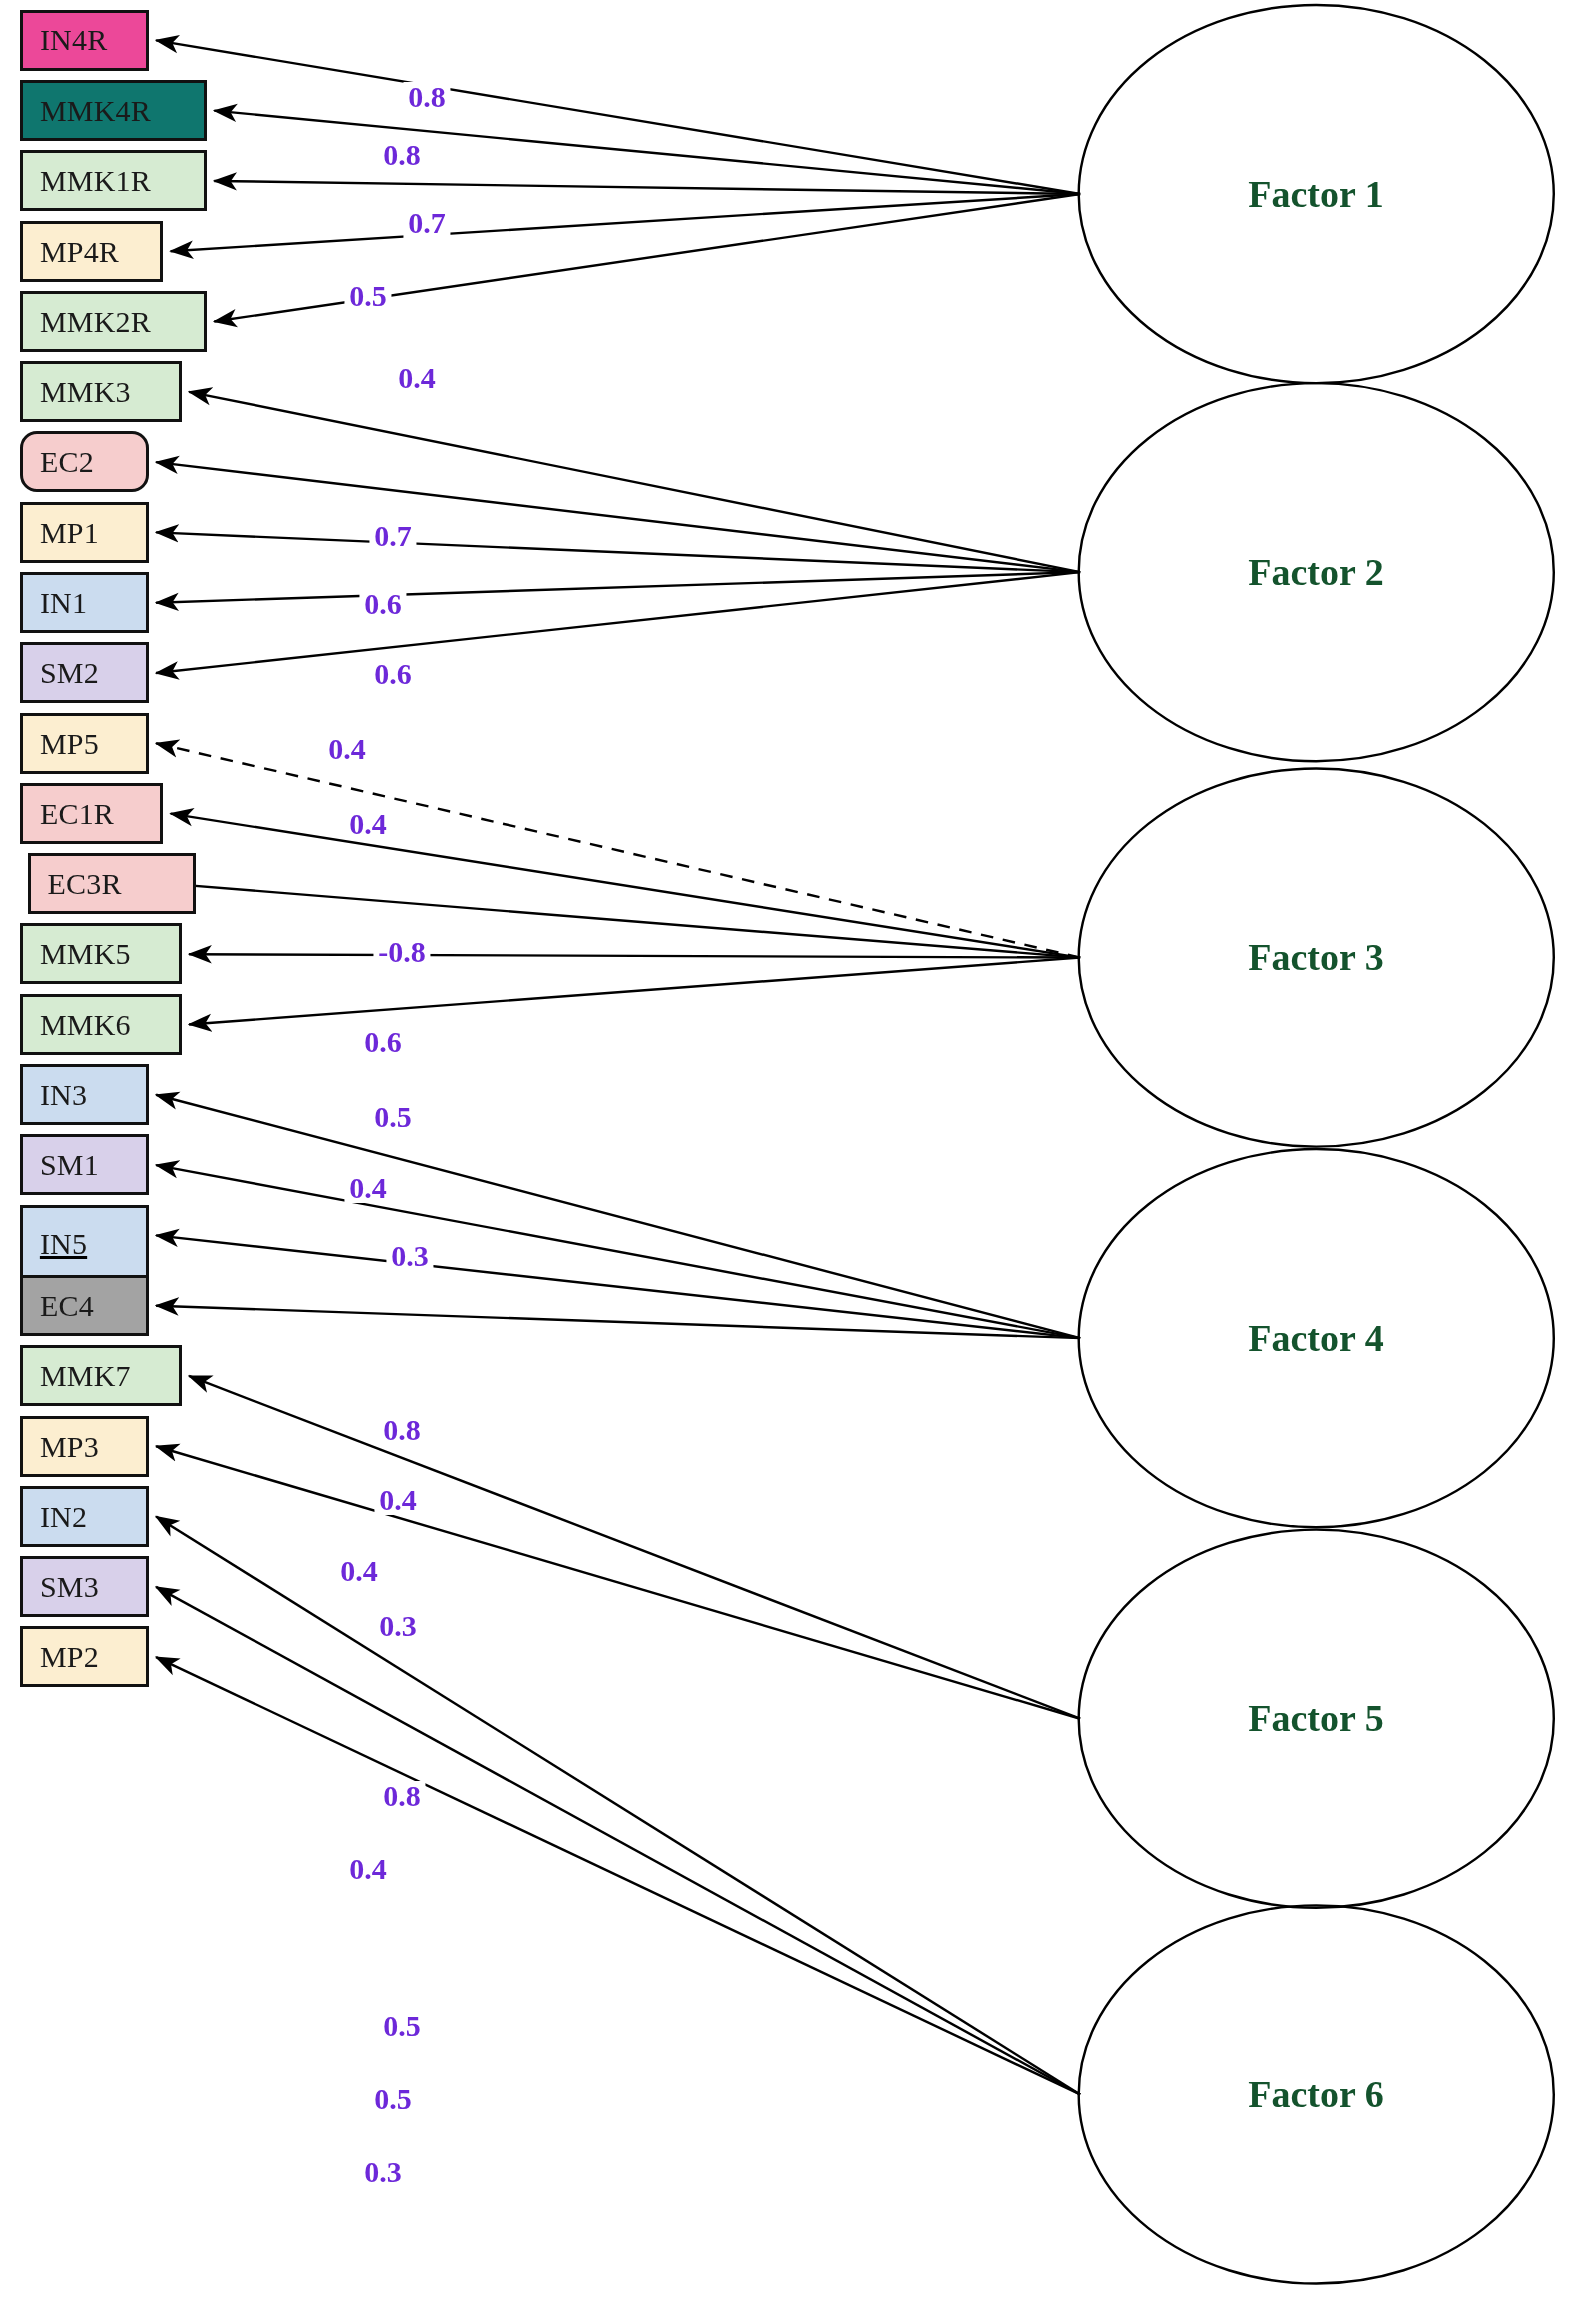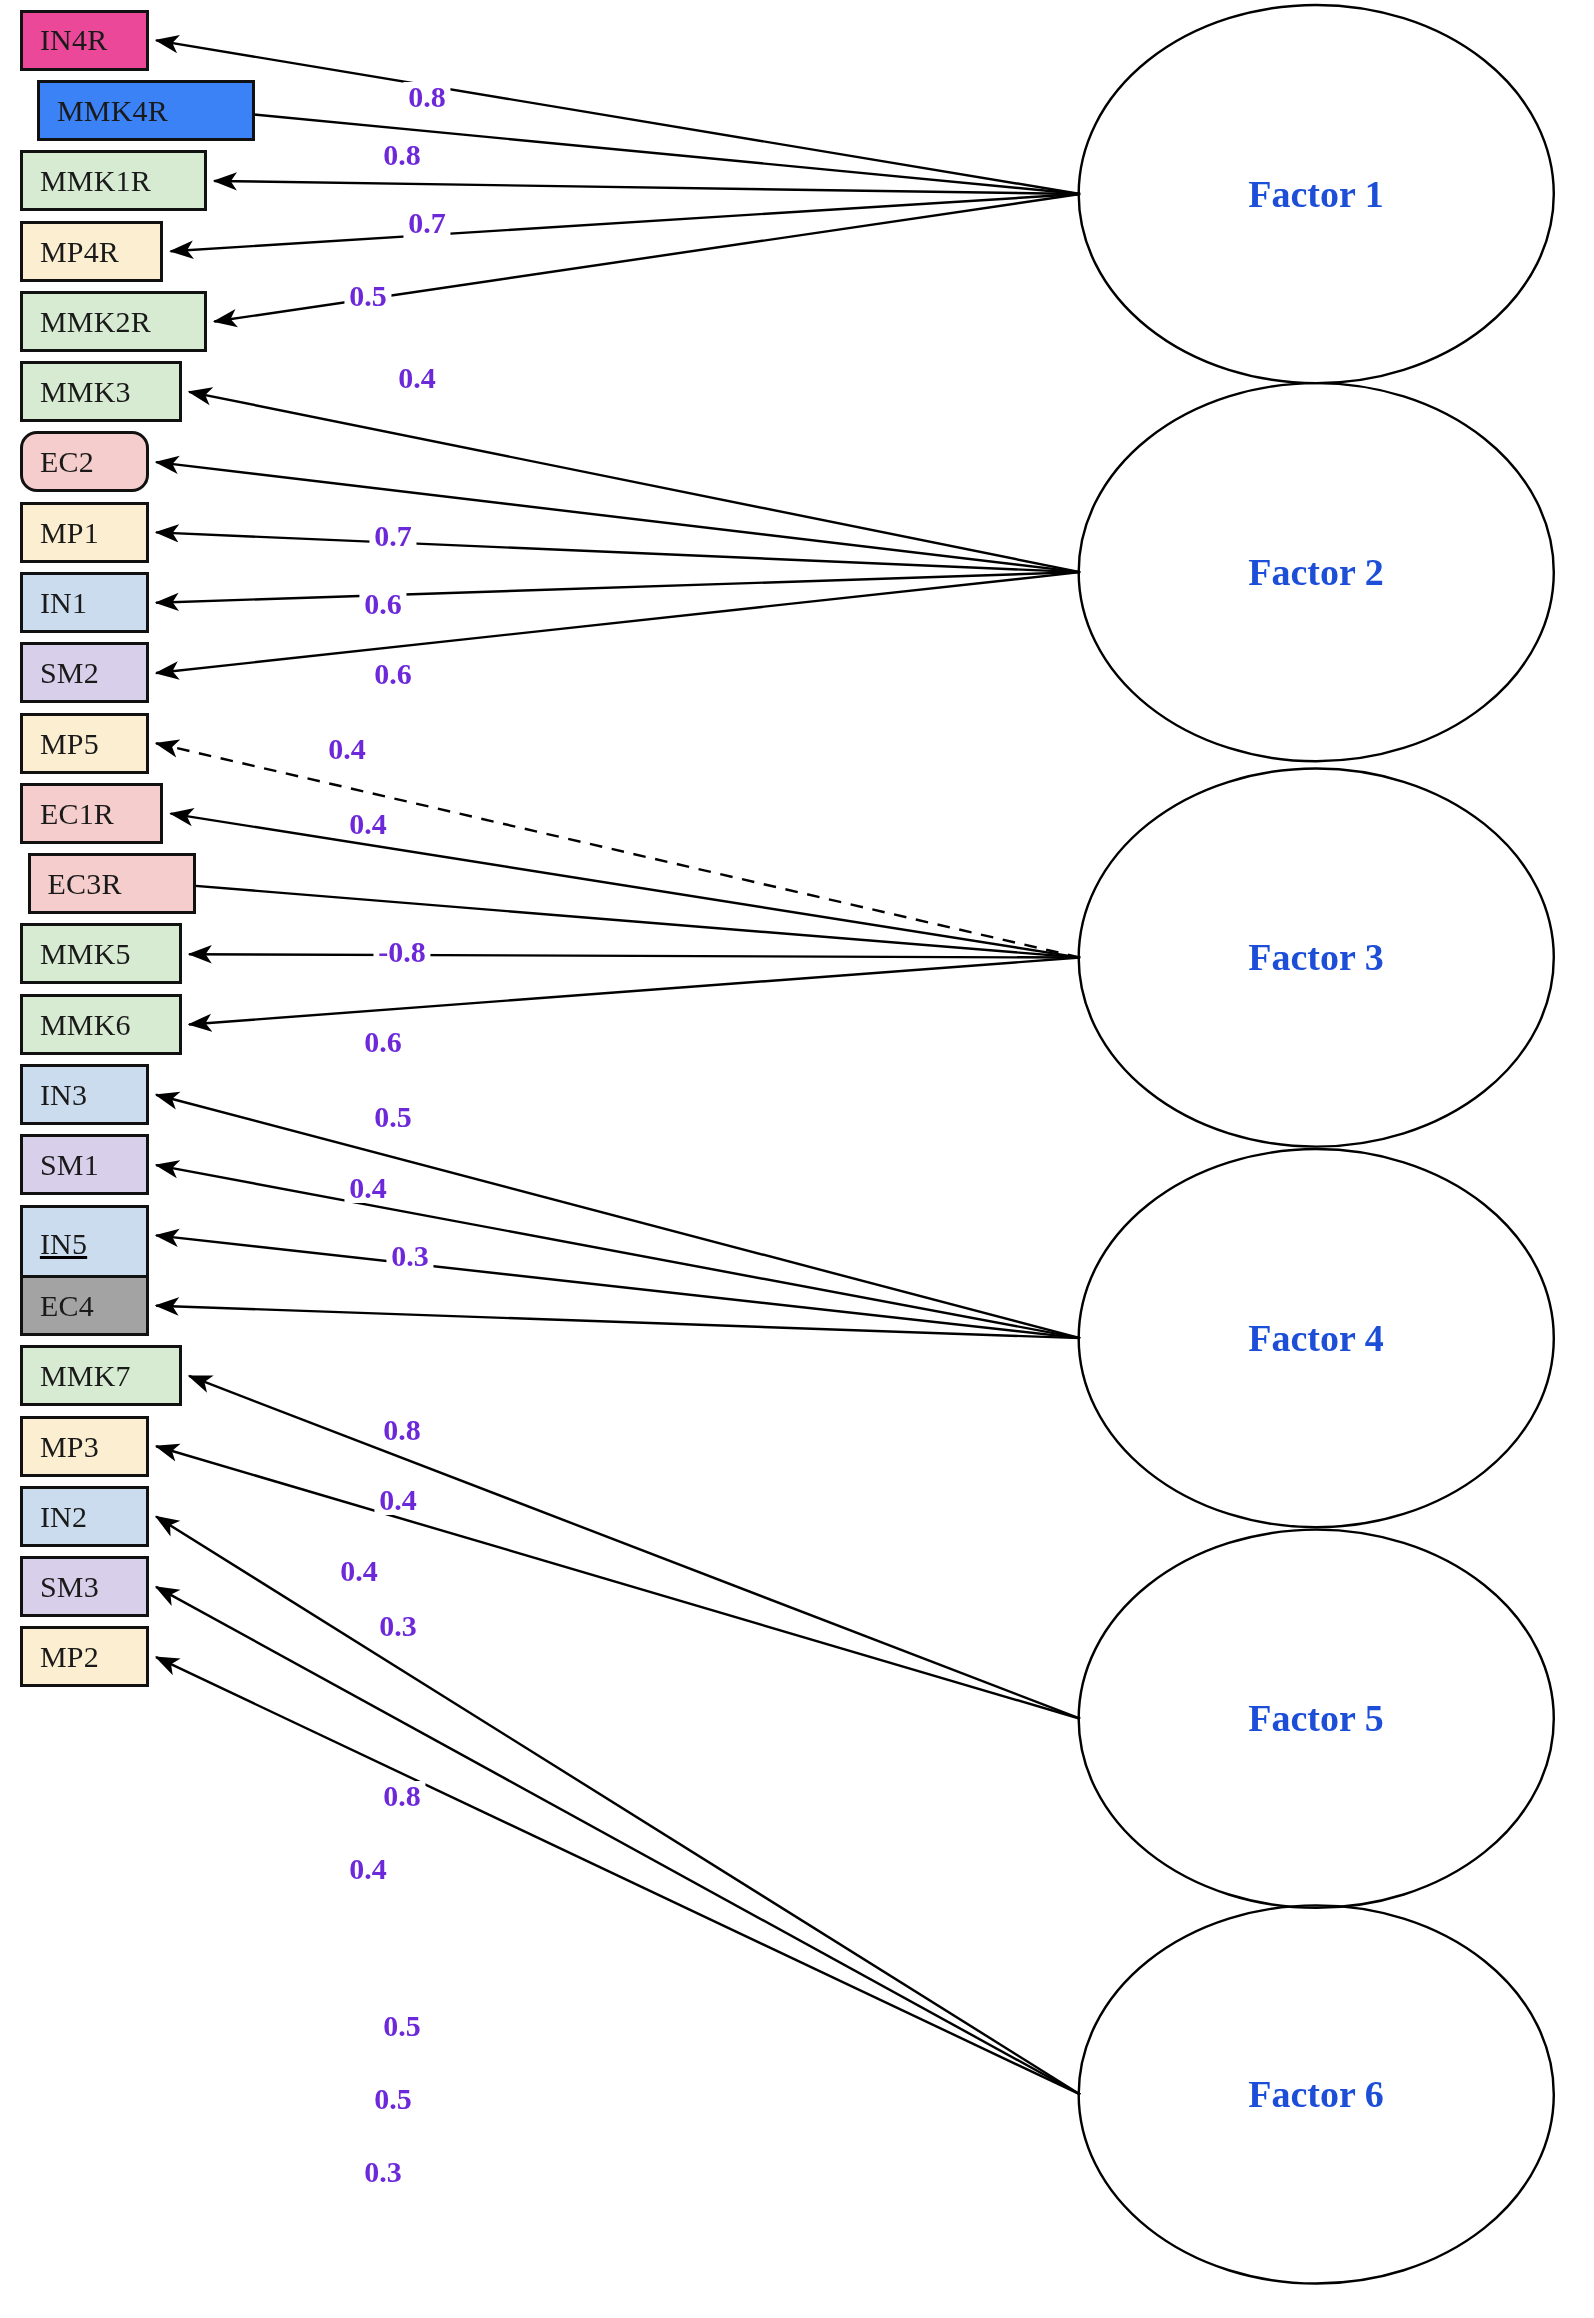--- a/index.html
+++ b/index.html
@@ -2,21 +2,21 @@
 <html style="font-size:7.8px"><head>
 <meta charset="utf-8">
 <style>
   html,body{margin:0;padding:0;background:#ffffff;}
   #stage{position:relative;width:1595px;height:2319px;background:#fff;
          font-family:"Liberation Serif","DejaVu Serif",serif;overflow:hidden;}
   #svg-layer{position:absolute;inset:0;width:1595px;height:2319px;}
   .ind-box{position:absolute;box-sizing:border-box;border:3.4px solid #111111;
            display:flex;align-items:center;padding-left:16.5px;}
   .ind-label{font-size:30px;color:#1a1a1a;line-height:1;letter-spacing:0.2px;white-space:nowrap;}
-  .fac-label{font-size:38px;font-weight:bold;color:#1d4ed8;white-space:nowrap;}
+  .fac-label{font-size:38px;font-weight:bold;color:#14532d;white-space:nowrap;}
   .edge-label{position:absolute;font-size:30px;font-weight:bold;color:#6d28d9;
               background:#ffffff;padding:0 4.8px;white-space:nowrap;
               transform:translate(-50%,-50%);line-height:1;}
 </style>
 </head>
 <body>
 
 <div id="stage">
 
   <svg id="svg-layer" viewBox="0 0 3290 4783">
@@ -58,21 +58,21 @@
         <ellipse cx="2715" cy="2760" rx="490" ry="390" fill="none" stroke="#000000" stroke-width="5"></ellipse>
         <ellipse cx="2715" cy="3545" rx="490" ry="390" fill="none" stroke="#000000" stroke-width="5"></ellipse>
         <ellipse cx="2715" cy="4320" rx="490" ry="390" fill="none" stroke="#000000" stroke-width="5"></ellipse>
       </g>
   </svg>
 
   <div id="boxes-group">
       <div class="ind-box" style="left: 20.4px; top: 9.7px; width: 129px; height: 61px; background: #ec4899;">
         <span class="ind-label">IN4R</span>
       </div>
-      <div class="ind-box" style="left: 20.4px; top: 80px; width: 218px; height: 61px; background: #3b82f6; margin-left: 17px;">
+      <div class="ind-box" style="left: 20.4px; top: 80px; width: 187px; height: 61px; background: #0f766e;">
         <span class="ind-label">MMK4R</span>
       </div>
       <div class="ind-box" style="left: 20.4px; top: 150px; width: 187px; height: 61px; background: rgb(214, 235, 210);">
         <span class="ind-label">MMK1R</span>
       </div>
       <div class="ind-box" style="left: 20.4px; top: 221px; width: 143px; height: 61px; background: rgb(252, 238, 208);">
         <span class="ind-label">MP4R</span>
       </div>
       <div class="ind-box" style="left: 20.4px; top: 291px; width: 187px; height: 61px; background: rgb(214, 235, 210);">
         <span class="ind-label">MMK2R</span>

